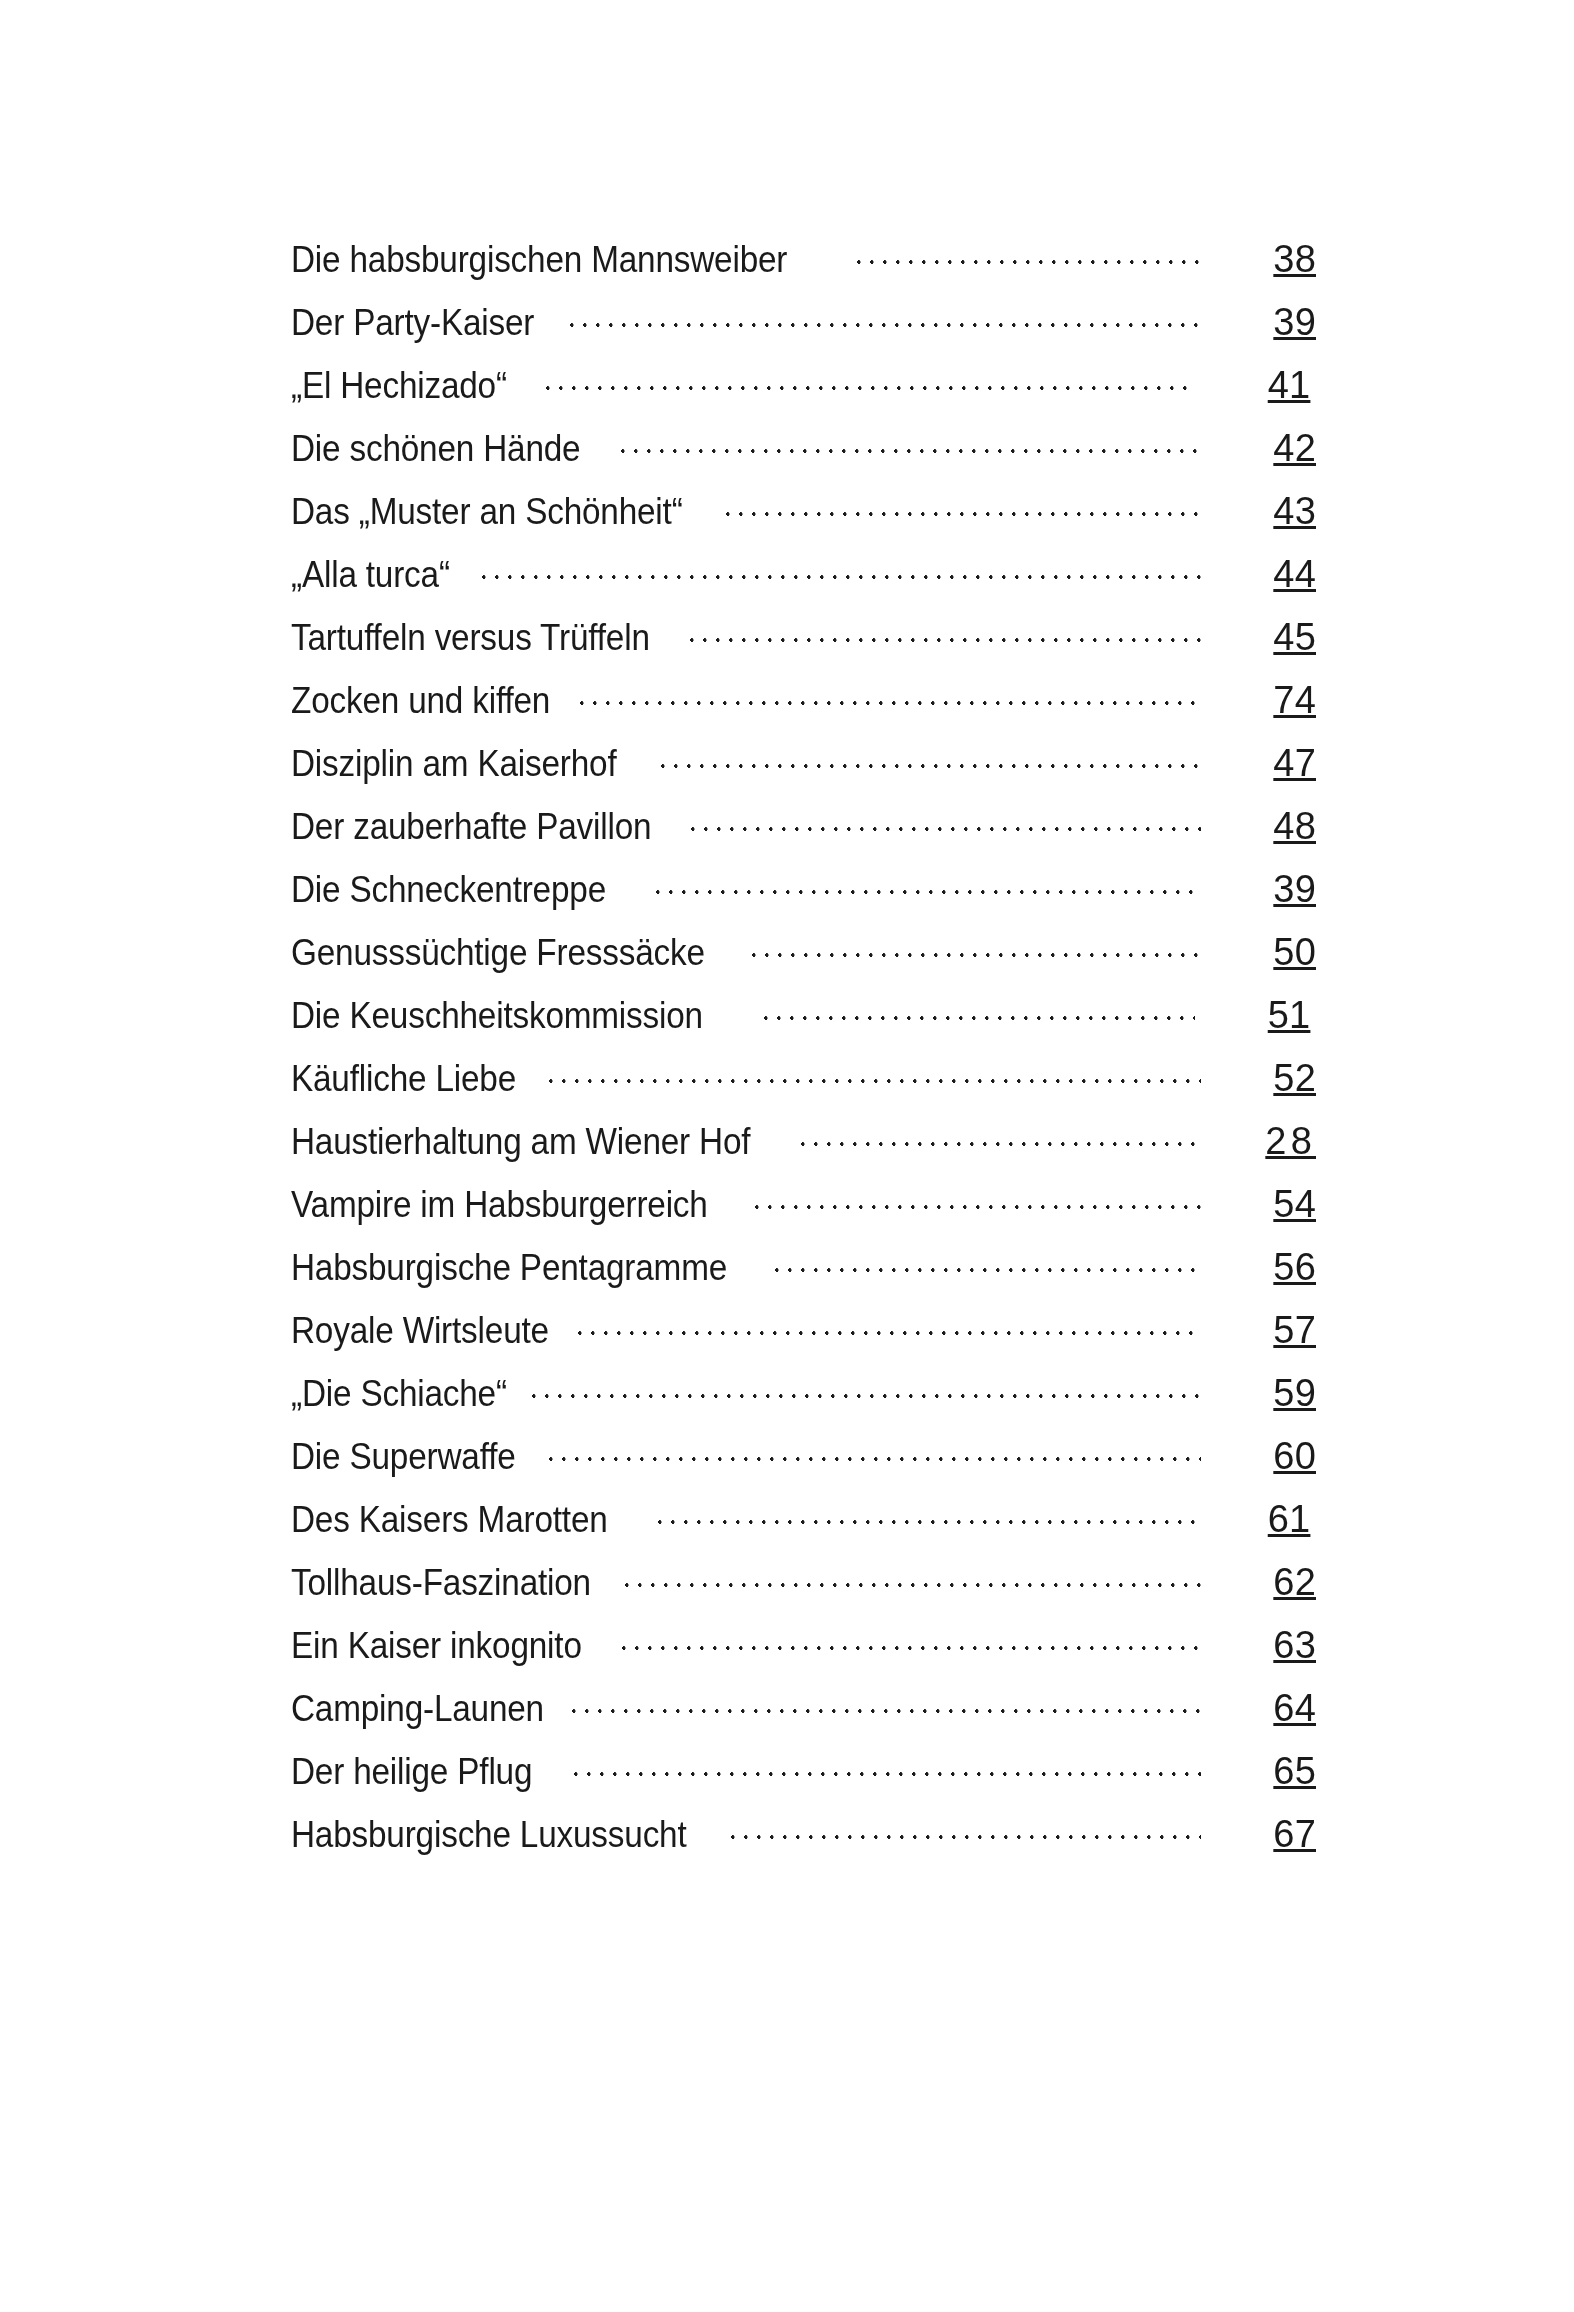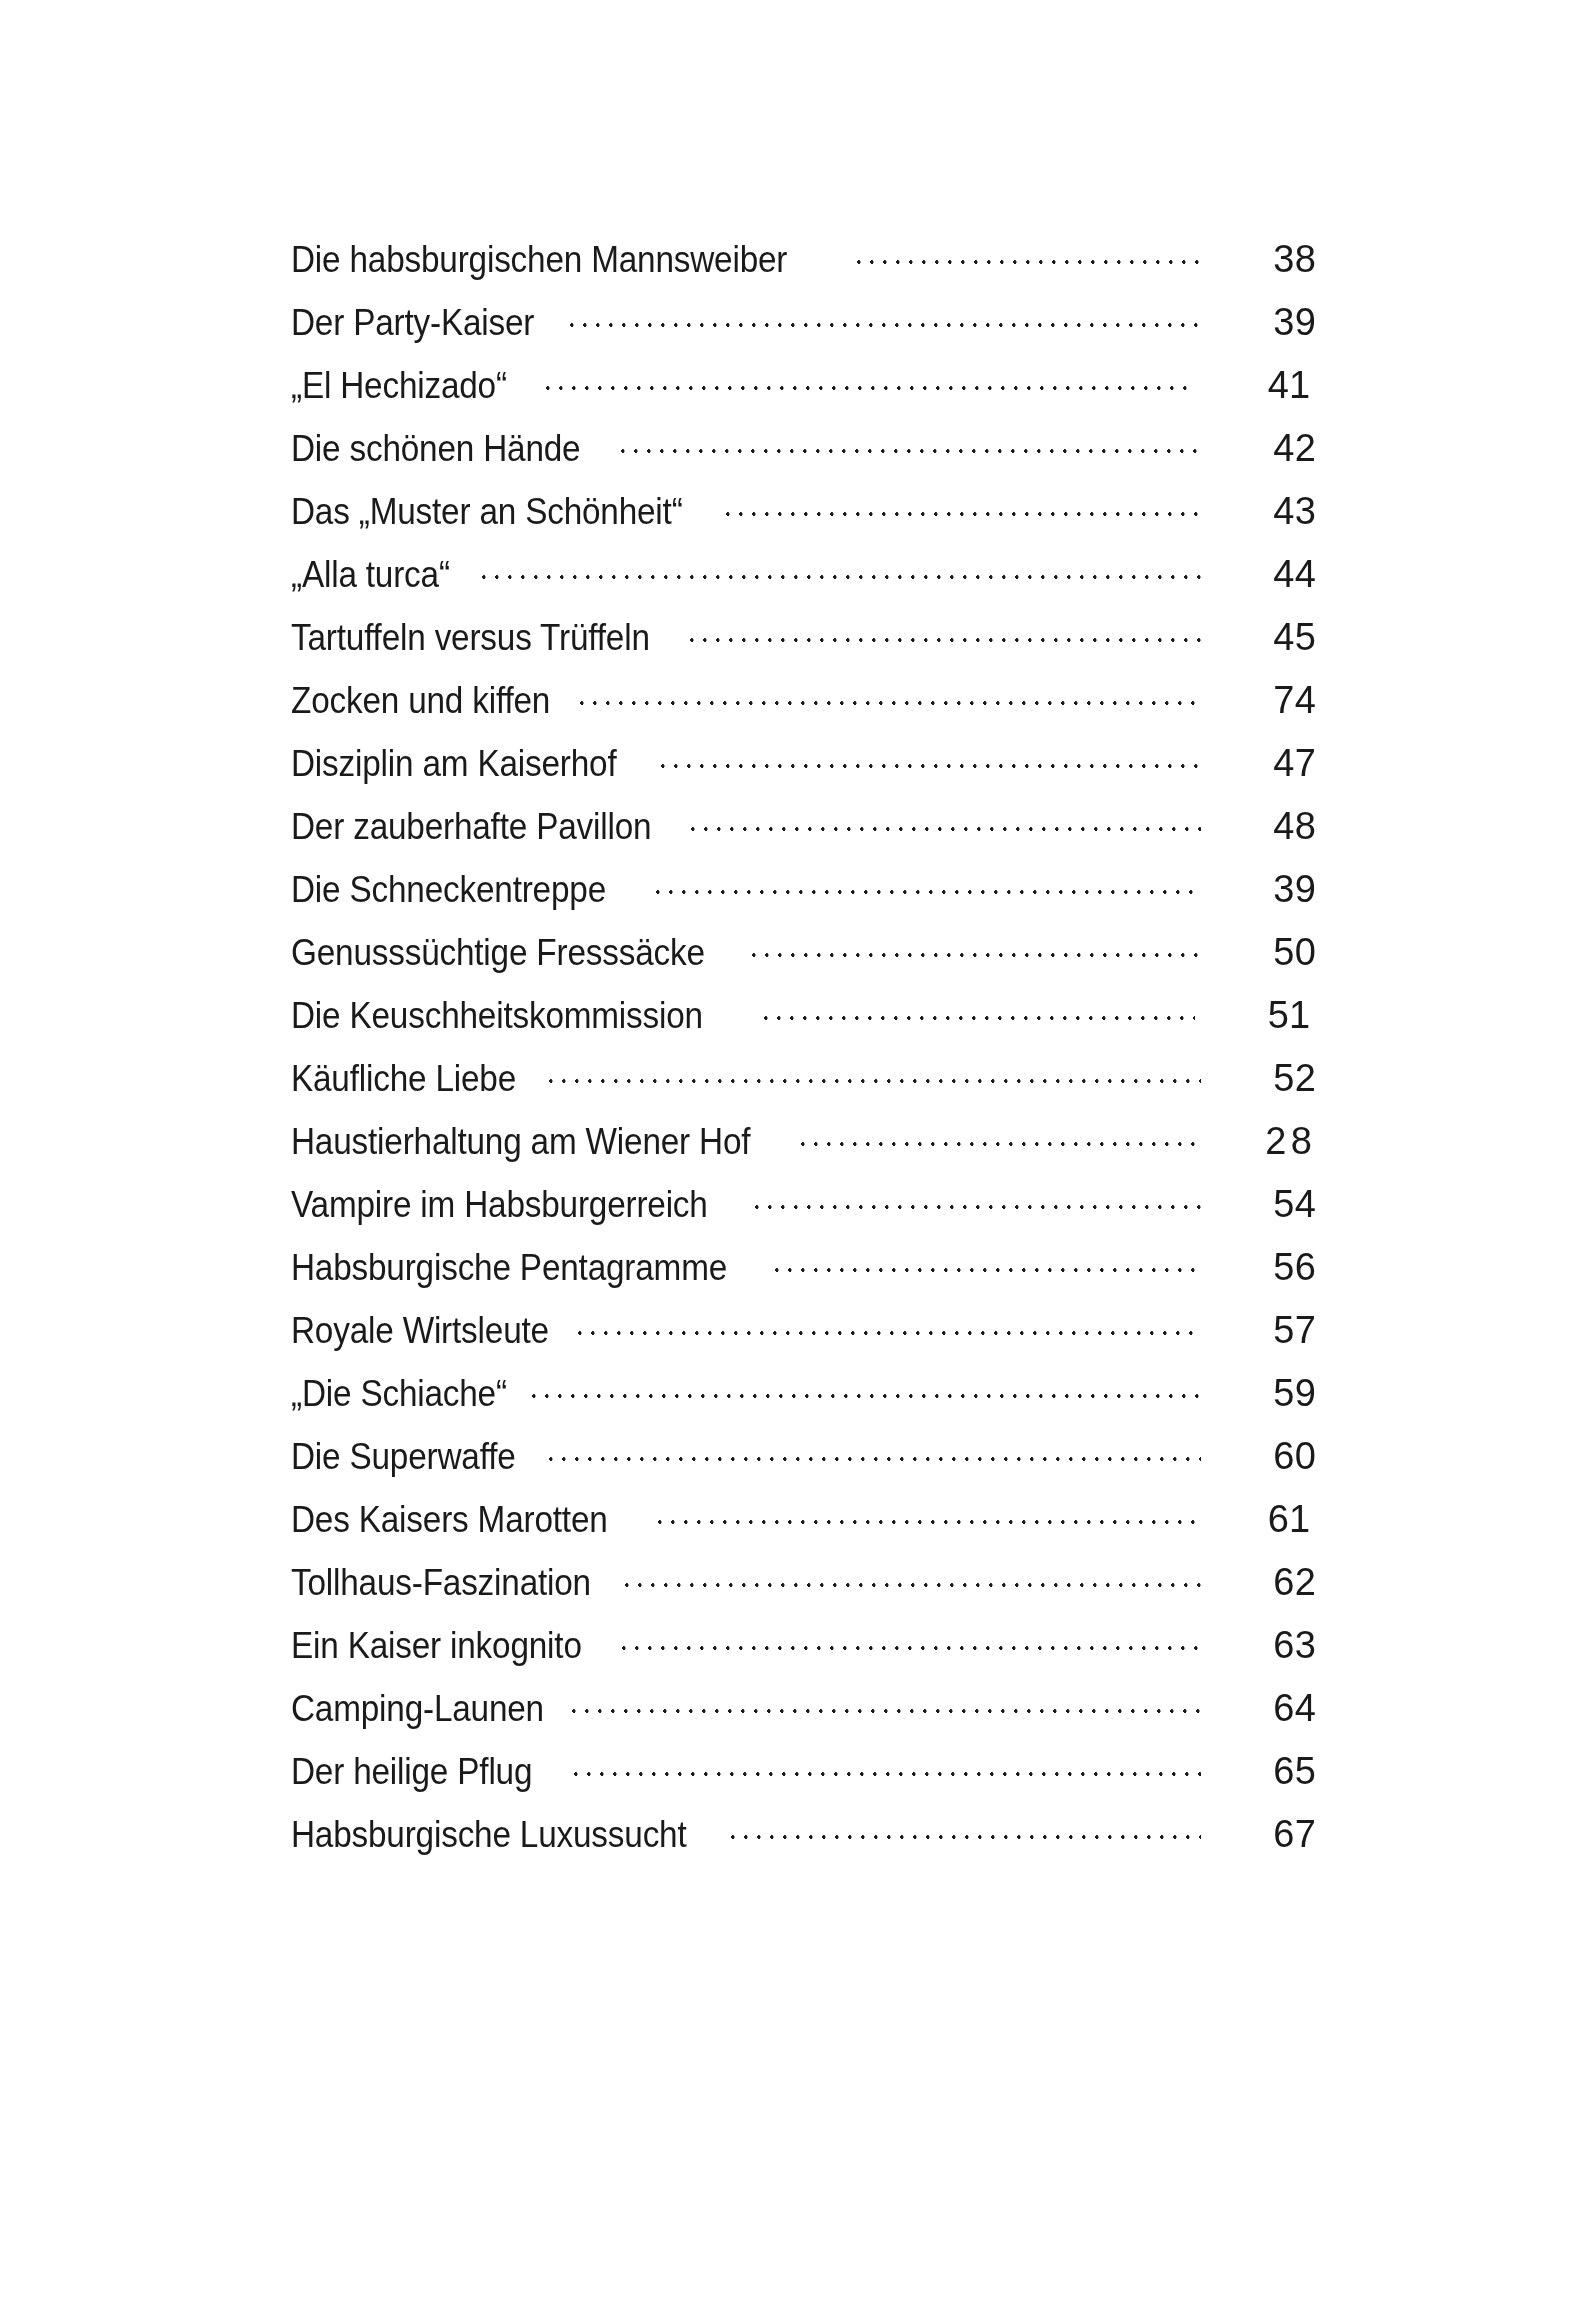--- a/index.html
+++ b/index.html
@@ -84,20 +84,21 @@
   .toc-page-num {
     flex: 0 0 auto;
     width: 104px;
     text-align: right;
     font-size: 38px;
     font-weight: 300;
     line-height: 1;
     letter-spacing: 0.2px;
     color: #1a1a1a;
     padding-left: 9.3px;
+    text-decoration: underline;
   }
   .toc-entry.num-spread .toc-page-num { letter-spacing: 4.2px; padding-right: 0px; }
   .toc-entry.num-narrow .toc-page-num { padding-right: 5.6px; }
 </style>
 </head>
 <body>
 
 <div id="toc-page">
   <ul id="toc-list">
       <li class="toc-entry gap-wide">

